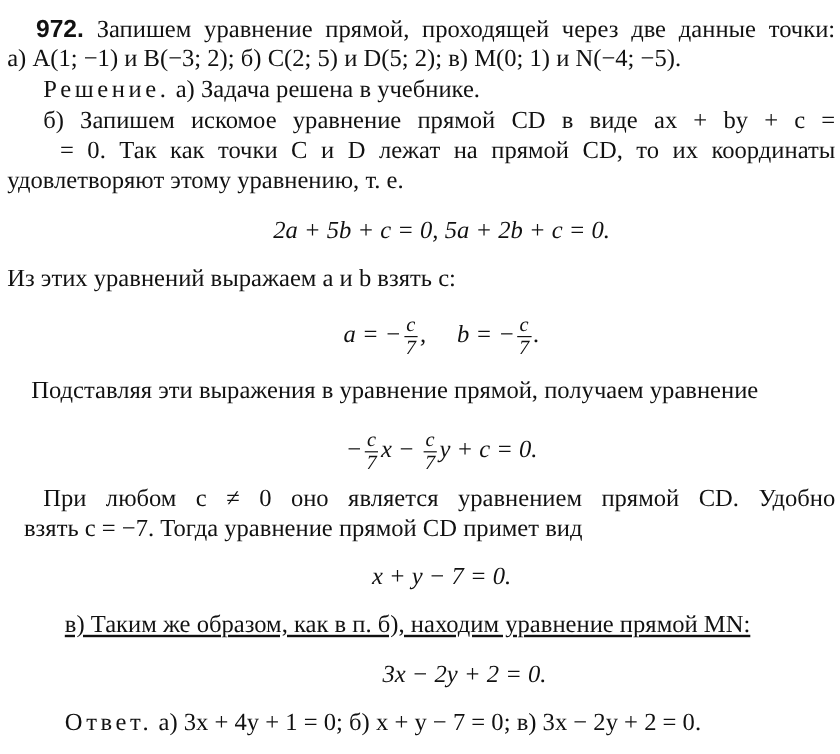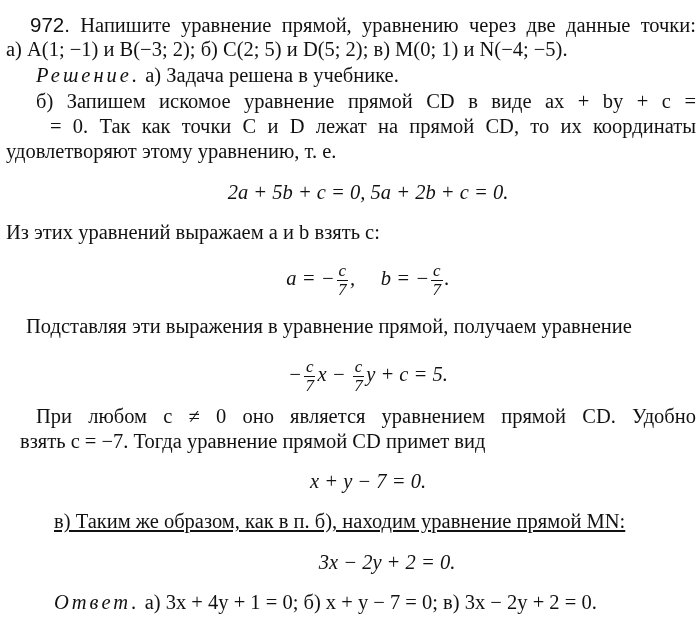--- a/index.html
+++ b/index.html
@@ -7,37 +7,37 @@
     width: 700px; height: 628px; overflow: hidden; position: relative;
     font-family: "Liberation Serif", serif; color: #111111;
   }
   .line {
     position: absolute; left: 6px; right: 4px;
     font-size: 20.5px; line-height: 24px; white-space: nowrap;
   }
   .justify { text-align: justify; text-align-last: justify; }
   .center { text-align: center; left: 0; right: 0; }
   .indent { left: 36px; }
-  .num { font-family: "Liberation Sans", sans-serif; font-weight: normal; }
-  .sp { letter-spacing: 3px; font-style: italic; }
+  .num { font-family: "Liberation Sans", sans-serif; font-weight: bold; }
+  .sp { letter-spacing: 3px; }
   .m { font-style: italic; margin-left: 36px; }
   .frac {
     display: inline-block; vertical-align: middle; text-align: center;
     font-size: 17px; line-height: 18px; margin: 0 2px;
   }
   .frac .top { display: block; border-bottom: 1px solid #111; padding: 0 2px; font-style: italic; }
   .frac .bot { display: block; font-style: italic; }
 </style>
 </head>
 <body>
 
 <div>
   <div class="line justify" style="top:13px; left:30px;">
     <span class="num">972.</span>
-    <span>Напишите уравнение прямой, уравнению через две данные точки:</span>
+    <span>Запишем уравнение прямой, проходящей через две данные точки:</span>
   </div>
   <div class="line" style="top:37px;">а) A(1; −1) и B(−3; 2); б) C(2; 5) и D(5; 2); в) M(0; 1) и N(−4; −5).</div>
 </div>
 
 <div>
   <div class="line indent" style="top:63px;">
     <span class="sp">Решение.</span>
     <span>а) Задача решена в учебнике.</span>
   </div>
   <div class="line justify indent" style="top:89px;">б) Запишем искомое уравнение прямой CD в виде ax + by + c =</div>
@@ -51,21 +51,21 @@
   <div class="line center m" style="top:262px;">
     <span>a = −</span><span class="frac"><span class="top">c</span><span class="bot">7</span></span><span>,</span>
     &nbsp;&nbsp;&nbsp;
     <span>b = −</span><span class="frac"><span class="top">c</span><span class="bot">7</span></span><span>.</span>
   </div>
 
   <div class="line" style="top:314px;margin-left:20px;">Подставляя эти выражения в уравнение прямой, получаем уравнение</div>
 
   <div class="line center m" style="top:358px;">
     <span>−</span><span class="frac"><span class="top">c</span><span class="bot">7</span></span><span>x −</span>
-    <span class="frac"><span class="top">c</span><span class="bot">7</span></span><span>y + c = 5.</span>
+    <span class="frac"><span class="top">c</span><span class="bot">7</span></span><span>y + c = 0.</span>
   </div>
 
   <div class="line justify indent" style="top:404px;">При любом c ≠ 0 оно является уравнением прямой CD. Удобно</div>
   <div class="line" style="top:429px; left:20px;">взять c = −7. Тогда уравнение прямой CD примет вид</div>
 
   <div class="line center m" style="top:469px;">x + y − 7 = 0.</div>
 
   <div class="line indent" style="top:509px; left:54px;text-decoration:underline;">в) Таким же образом, как в п. б), находим уравнение прямой MN:</div>
 
   <div class="line center m" style="top:550px;padding-left:38px;">3x − 2y + 2 = 0.</div>

